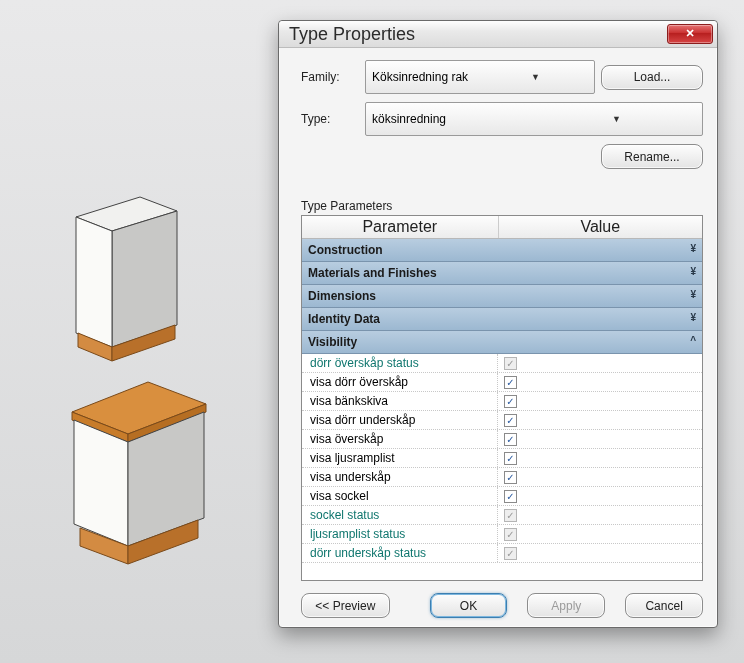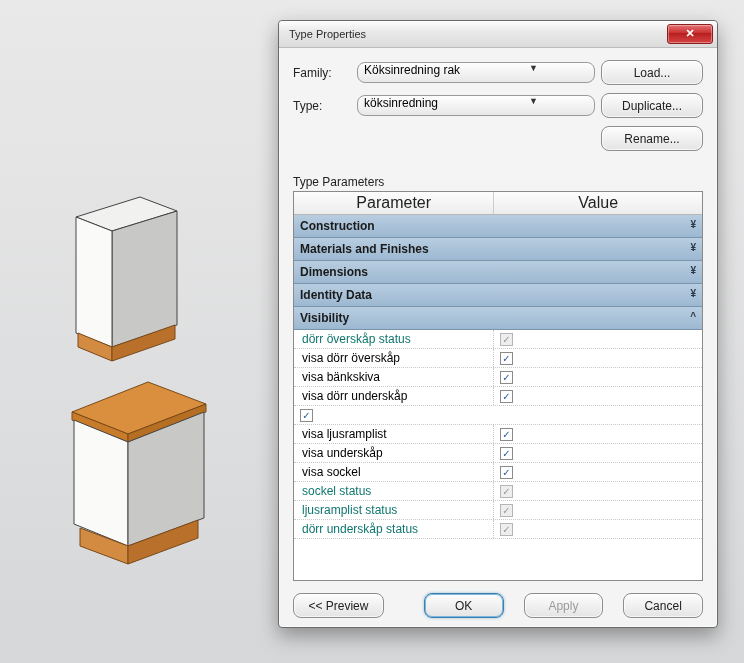--- a/index.html
+++ b/index.html
@@ -39,58 +39,58 @@
     border-bottom: 1px solid #bcbcbc;
     border-radius: 4px 4px 0 0;
     display: flex;
     align-items: center;
     padding: 0 4px 0 10px;
     font-family: "Segoe UI", sans-serif;
   }
   .titlebar .title {
     flex: 1;
     color: #2b2b2b;
-    font-size: 11px;
+    font-size: 18px;
   }
   .closebtn {
     width: 44px;
     height: 18px;
     border-radius: 3px;
     background: linear-gradient(to bottom,#e57373 0%, #c92f2f 45%, #b71f1f 46%, #d64444 100%);
     border: 1px solid #8a1d1d;
     display: flex;
     align-items: center;
     justify-content: center;
     color: #fff;
     font-weight: bold;
     box-shadow: inset 0 0 0 1px rgba(255,255,255,0.35);
   }
   .closebtn span { font-size: 11px; transform: translateY(-1px);}
   .content {
-    padding: 12px 14px 10px 14px;
+    padding: 12px 14px 10px 22px;
     height: calc(100% - 26px);
     box-sizing: border-box;
     display: flex;
     flex-direction: column;
   }
   .row {
     display: flex;
     align-items: center;
     margin-bottom: 8px;
     gap: 6px;
   }
   .lbl { width: 58px; color:#222;}
   .combo {
     flex: 1;
-    height: 21px;
+    height: 34px;
     background: linear-gradient(to bottom,#fefefe,#e8e8e8);
     border: 1px solid #9a9a9a;
-    border-radius: 8px;
-    display: flex;
-    align-items: flex-start;
+    border-radius: 2px;
+    display: flex;
+    align-items: center;
     padding: 0 4px 0 6px;
     box-sizing: border-box;
     min-width: 0;
   }
   .combo span { flex:1; white-space:nowrap; overflow:hidden; }
   .combo .arrow {
     width: 15px;
     text-align: center;
     font-size: 9px;
     color:#333;
@@ -104,21 +104,21 @@
     display:flex;align-items:center;justify-content:center;
     color:#222;
     box-shadow: inset 0 0 0 1px rgba(255,255,255,0.7);
   }
   .btn.default {
     border: 1px solid #3c7fb1;
     box-shadow: 0 0 0 1px #7cb6de inset, 0 0 3px rgba(60,127,177,0.5);
   }
   .btn.disabled { color:#9b9b9b; }
   .secHead {
-    margin-top: 16px;
+    margin-top: 22px;
     margin-bottom: 2px;
     color:#222;
   }
   .grid {
     flex: 1;
     border: 1px solid #8a8a8a;
     background: #fff;
     display:flex;
     flex-direction: column;
     min-height: 0;
@@ -253,23 +253,20 @@
             <span>Load...</span>
           </div>
       </div>
 
       <div class="row">
         <div class="lbl">Type:</div>
         <div class="combo">
           <span>köksinredning</span>
           <span class="arrow">▼</span>
         </div>
-        <div class="btn">
-            <span>Duplicate...</span>
-          </div>
       </div>
 
       <div class="row" style="justify-content:flex-end;">
         <div style="flex:1"></div>
         <div class="btn">
             <span>Rename...</span>
           </div>
       </div>
 
       <div class="secHead">Type Parameters</div>
@@ -319,20 +316,21 @@
                   <span class="chk">✓</span>
                 </div>
               </div>
               <div class="prow">
                 <div class="pname">visa dörr underskåp</div>
                 <div class="pval">
                   <span class="chk">✓</span>
                 </div>
               </div>
               <div class="prow">
+                <div class="pname">visa överskåp</div>
                 <div class="pval">
                   <span class="chk">✓</span>
                 </div>
               </div>
               <div class="prow">
                 <div class="pname">visa ljusramplist</div>
                 <div class="pval">
                   <span class="chk">✓</span>
                 </div>
               </div>

